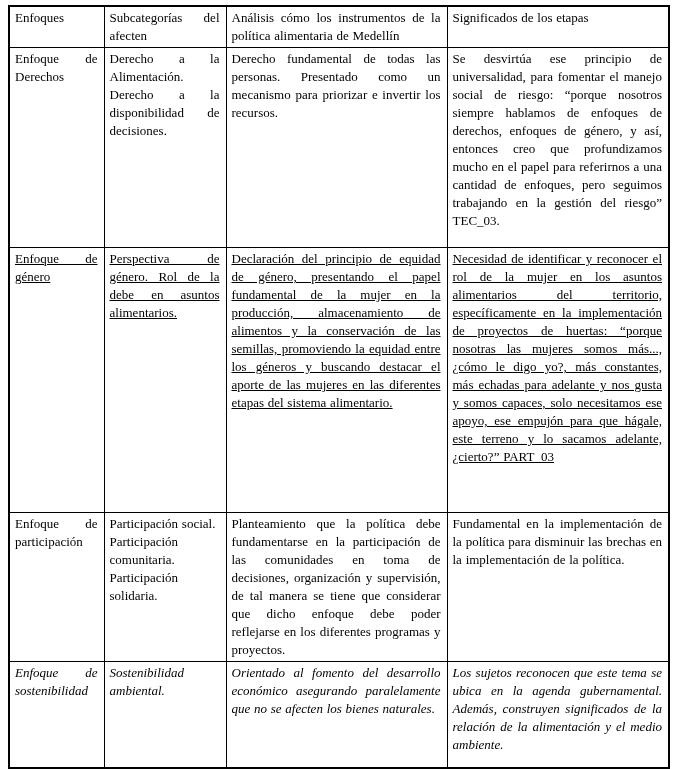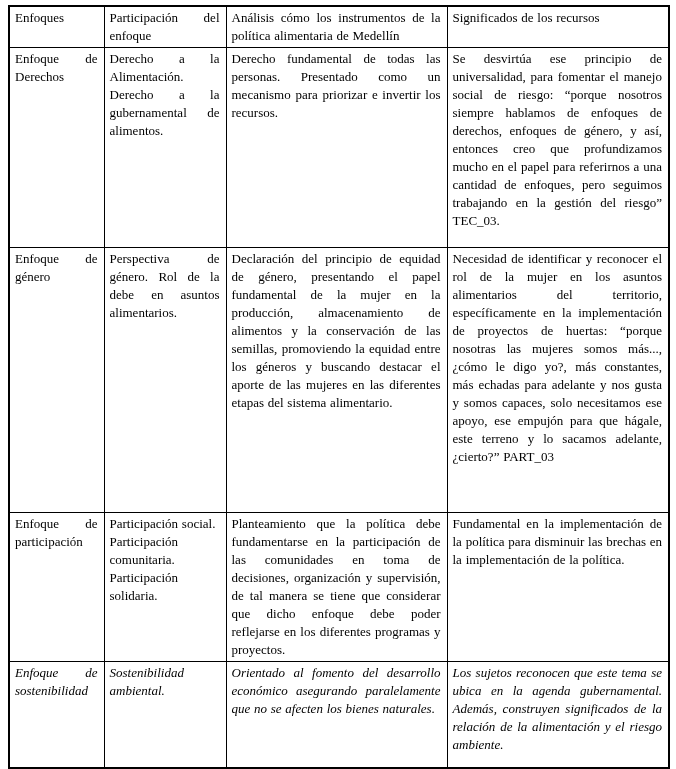--- a/index.html
+++ b/index.html
@@ -39,46 +39,46 @@
     white-space: pre-line;
     overflow: hidden;
     word-spacing: 0.5px;
   }
   col.c1 { width: 95px; }
   col.c2 { width: 122px; }
   col.c3 { width: 221px; }
   col.c4 { width: 222px; }
   tr.header-row  { height: 40px; padding-left: 8px; }
   tr.row-0 { height: 200px; }
-  tr.row-1 { height: 265px; }
+  tr.row-1 { height: 265px; text-decoration: underline; }
   tr.row-2 { height: 147px; }
   tr.row-3 { height: 106px; font-style: italic; }
 </style>
 </head>
 <body>
 
 <div class="page">
   <table class="enfoques-table">
     <colgroup>
       <col class="c1">
         <col class="c2">
         <col class="c3">
         <col class="c4">
     </colgroup>
     <tbody>
       <tr class="header-row">
         <th>Enfoques</th>
-        <th>Participación del enfoque</th>
+        <th>Subcategorías del afecten</th>
         <th>Análisis cómo los instrumentos de la política alimentaria de Medellín</th>
-        <th>Significados de los recursos</th>
+        <th>Significados de los etapas</th>
       </tr>
       <tr class="row-0">
         <td>Enfoque de Derechos</td>
         <td>Derecho a la Alimentación.
-Derecho a la gubernamental de alimentos.</td>
+Derecho a la disponibilidad de decisiones.</td>
         <td>Derecho fundamental de todas las personas. Presentado como un mecanismo para priorizar e invertir los recursos.</td>
         <td>Se desvirtúa ese principio de universalidad, para fomentar el manejo social de riesgo: “porque nosotros siempre hablamos de enfoques de derechos, enfoques de género, y así, entonces creo que profundizamos mucho en el papel para referirnos a una cantidad de enfoques, pero seguimos trabajando en la gestión del riesgo” TEC_03.</td>
       </tr>
       <tr class="row-1">
         <td>Enfoque de género</td>
         <td>Perspectiva de género. Rol de la debe en asuntos alimentarios.</td>
         <td>Declaración del principio de equidad de género, presentando el papel fundamental de la mujer en la producción, almacenamiento de alimentos y la conservación de las semillas, promoviendo la equidad entre los géneros y buscando destacar el aporte de las mujeres en las diferentes etapas del sistema alimentario.</td>
         <td>Necesidad de identificar y reconocer el rol de la mujer en los asuntos alimentarios del territorio, específicamente en la implementación de proyectos de huertas: “porque nosotras las mujeres somos más..., ¿cómo le digo yo?, más constantes, más echadas para adelante y nos gusta y somos capaces, solo necesitamos ese apoyo, ese empujón para que hágale, este terreno y lo sacamos adelante, ¿cierto?” PART_03</td>
       </tr>
       <tr class="row-2">
@@ -86,17 +86,17 @@
         <td>Participación social.
 Participación comunitaria.
 Participación solidaria.</td>
         <td>Planteamiento que la política debe fundamentarse en la participación de las comunidades en toma de decisiones, organización y supervisión, de tal manera se tiene que considerar que dicho enfoque debe poder reflejarse en los diferentes programas y proyectos.</td>
         <td>Fundamental en la implementación de la política para disminuir las brechas en la implementación de la política.</td>
       </tr>
       <tr class="row-3">
         <td>Enfoque de sostenibilidad</td>
         <td>Sostenibilidad ambiental.</td>
         <td>Orientado al fomento del desarrollo económico asegurando paralelamente que no se afecten los bienes naturales.</td>
-        <td>Los sujetos reconocen que este tema se ubica en la agenda gubernamental. Además, construyen significados de la relación de la alimentación y el riesgo ambiente.</td>
+        <td>Los sujetos reconocen que este tema se ubica en la agenda gubernamental. Además, construyen significados de la relación de la alimentación y el medio ambiente.</td>
       </tr>
     </tbody>
   </table>
 </div>
 
 </body></html>

